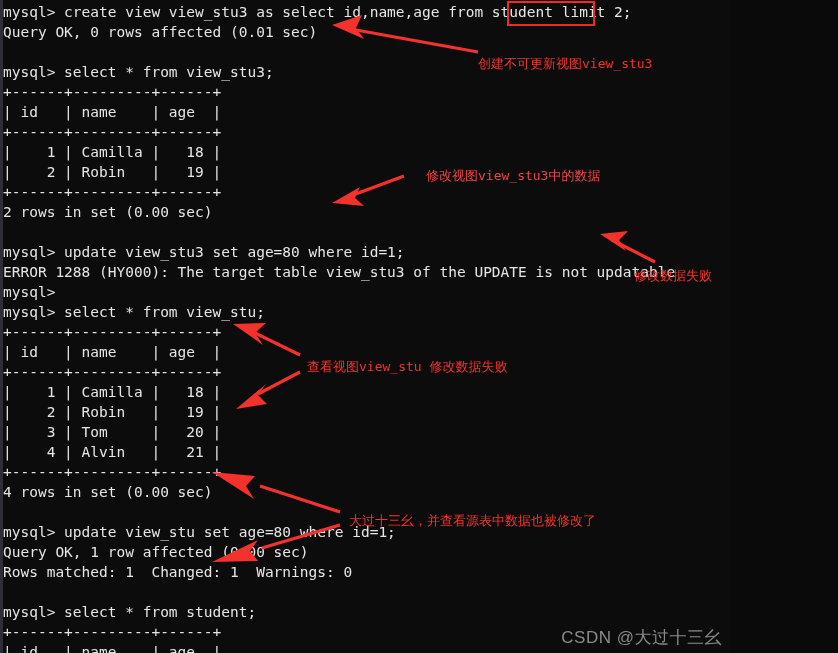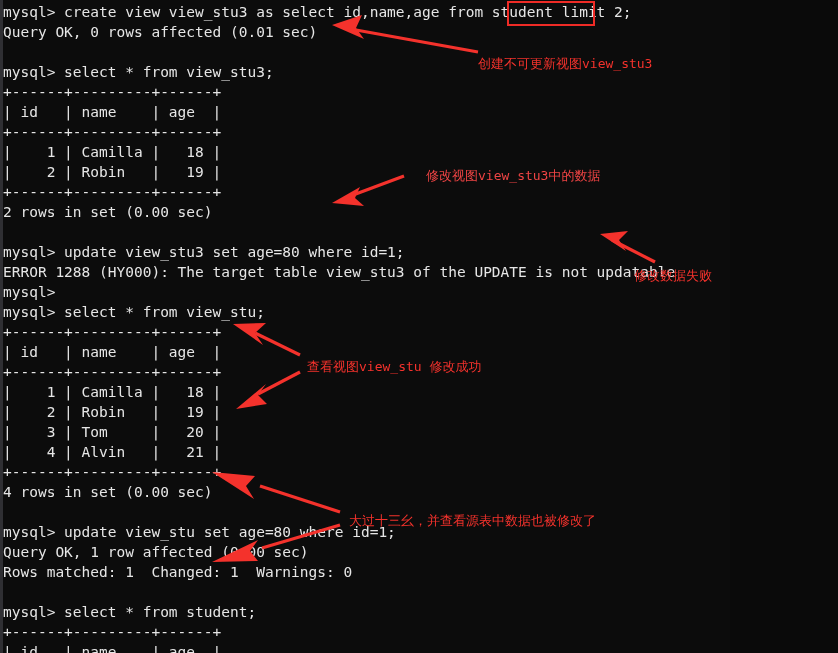--- a/index.html
+++ b/index.html
@@ -123,18 +123,19 @@
       <polygon points="212,562 258,540 250,551 258,561" fill="#f4322c"></polygon>
     </g>
   </svg>
 
   <div id="limit-box"></div>
 
   <div id="anno-layer">
       <div class="anno" style="left: 478px; top: 56px; color: rgb(244, 50, 44);">创建不可更新视图view_stu3</div>
       <div class="anno" style="left: 404px; top: 168px; color: #ef4444; margin-left: 22px;">修改视图view_stu3中的数据</div>
       <div class="anno" style="left: 634px; top: 269px; color: rgb(244, 50, 44); font-family: Liberation Mono, monospace;">修改数据失败</div>
-      <div class="anno" style="left: 307px; top: 359px; color: rgb(244, 50, 44);">查看视图view_stu 修改成功</div>
+      <div class="anno" style="left: 307px; top: 359px; color: rgb(244, 50, 44);">查看视图view_stu 修改数据失败</div>
       <div class="anno" style="left: 349px; top: 513px; color: rgb(244, 50, 44);">大过十三幺，并查看源表中数据也被修改了</div>
     </div>
 
+  <div id="watermark">CSDN @大过十三幺</div>
 
 </div>
 
 </body></html>

